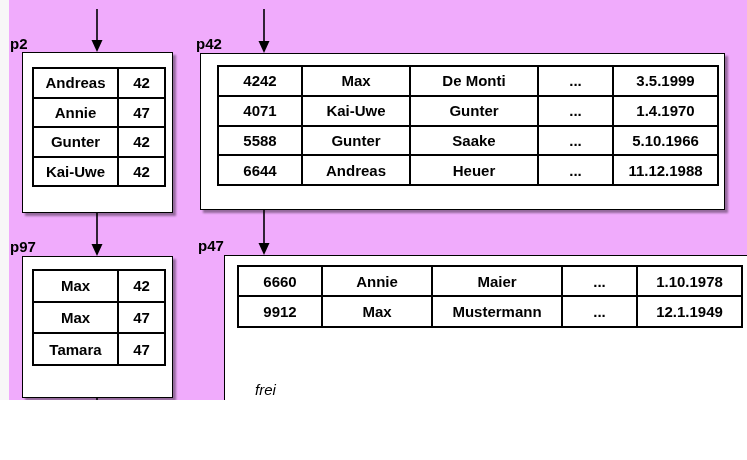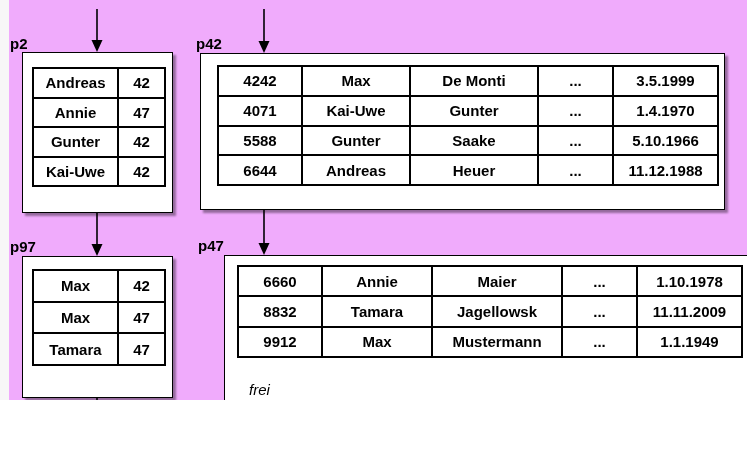--- a/index.html
+++ b/index.html
@@ -210,31 +210,24 @@
       </colgroup>
       <tbody>
           <tr>
         <td>6660</td>
         <td>Annie</td>
         <td>Maier</td>
         <td>...</td>
         <td>1.10.1978</td>
       </tr>
       <tr>
-        <td>8832</td>
-        <td>Tamara</td>
-        <td>Jagellowsk</td>
-        <td>...</td>
-        <td>11.11.2009</td>
-      </tr>
-      <tr>
         <td>9912</td>
         <td>Max</td>
         <td>Mustermann</td>
         <td>...</td>
-        <td>1.1.1949</td>
-      </tr>
-    </tbody>
-      </table>
-    <div class="free-label" style="left:24px; top:125px;">frei</div>
+        <td>12.1.1949</td>
+      </tr>
+    </tbody>
+      </table>
+    <div class="free-label" style="left:30px; top:125px;">frei</div>
   </div>
 
 </div>
 
 </body></html>

